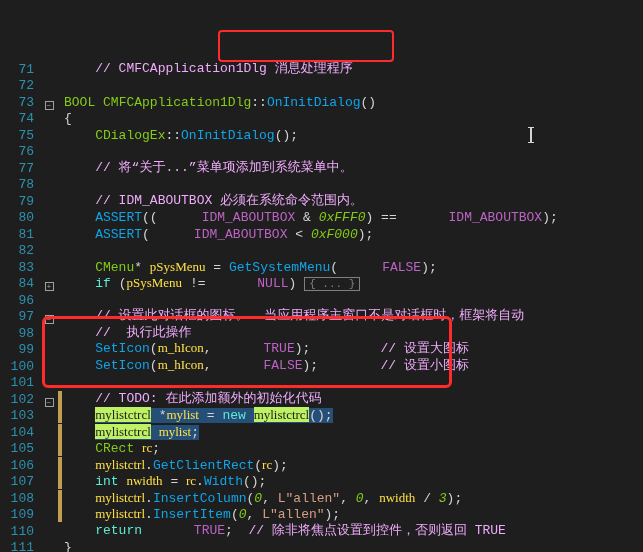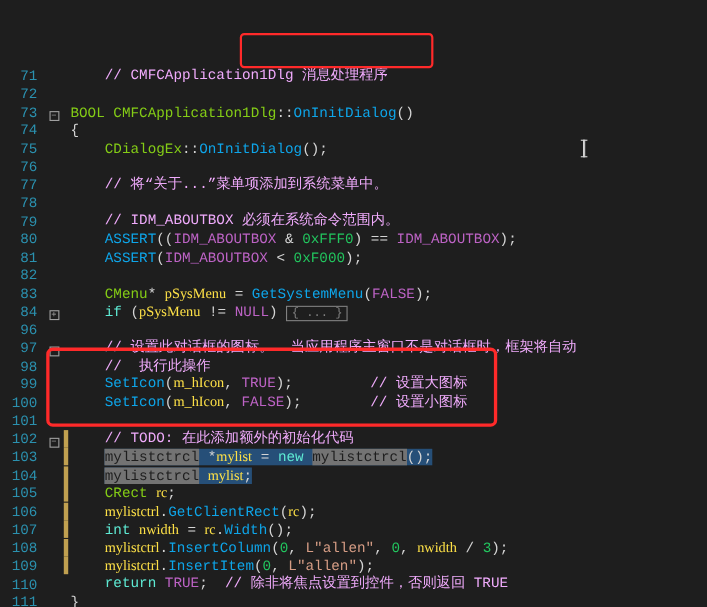--- a/index.html
+++ b/index.html
@@ -43,30 +43,31 @@
   width: 6px;
   flex-shrink: 0;
 }
 .margin-mark { width: 4px; height: 16px; background: #c0a050; }
 .code { flex: 1; }
 .c-comment { color: #f0abfc; }
 .c-keyword { color: #5eead4; }
 .c-type { color: #84cc16; }
 .c-func { color: #0ea5e9; }
 .c-string { color: #d69d85; }
-.c-number { color: #22c55e; }
-.c-macro { color: #bd63c5; }
+.c-number { color: #84cc16; font-style: italic; }
+.c-macro { color: #bd63c5; margin-left: 44px; }
 .c-punct { color: #d4d4d4; }
 .c-param { color: #fde047; font-family: Liberation Serif, serif; }
 .sel {
   background: #264f78;
 }
 .sel-type {
-  background: #737373;
+  background: #bef264;
   color: #1e1e1e;
+  font-family: Liberation Serif, serif;
 }
 .folded-region {
   border: 1px solid #808080;
   color: #808080;
   padding: 0 4px;
   font-size: 11px;
 }
 .highlight-box-1 {
   position: absolute;
   border: 2px solid #ff2a2a;

